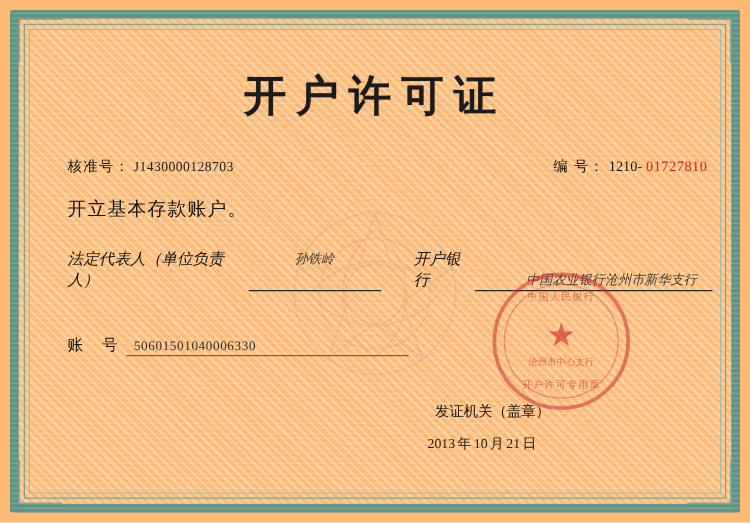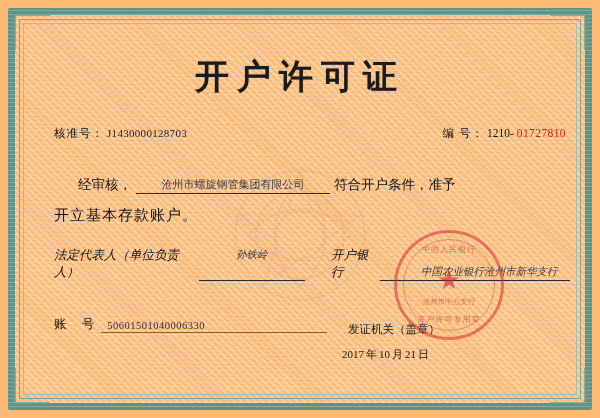--- a/index.html
+++ b/index.html
@@ -276,21 +276,21 @@
     align-items: baseline;
     gap: 2px;
   }
   .date-val { color: #1b1b1b; font-size: 11px; }
   .date-unit { font-size: 11px; }
 
   
   .seal {
     position: absolute;
     right: 66px;
-    bottom: 52px;
+    bottom: 64px;
     width: 104px;
     height: 104px;
     border-radius: 50%;
     border: 3px solid rgba(203,36,40,0.62);
     opacity: 0.82;
     pointer-events: none;
   }
   .seal-inner {
     position: absolute;
     left: 6px; top: 6px; right: 6px; bottom: 6px;
@@ -368,44 +368,39 @@
         <span class="lbl">核准号：</span>
         <span class="approval-num">J1430000128703</span>
       </div>
       <div class="approval-right">
         <span class="lbl">编 号：</span>
         <span class="num-black">1210-</span>
         <span class="num-red">01727810</span>
       </div>
     </div>
 
-    <div class="body-line1">
-      <span>经审核，</span>
-      <span class="fill-company">沧州市螺旋钢管集团有限公司</span>
-      <span>符合开户条件，准予</span>
-    </div>
 
     <div class="body-line2">开立基本存款账户。</div>
 
     <div class="row-rep">
       <span>法定代表人（单位负责人）</span>
       <span class="fill-rep">孙铁岭</span>
       <span class="rep-bank-label">开户银行</span>
       <span class="fill-bank">中国农业银行沧州市新华支行</span>
     </div>
 
     <div class="row-account">
       <span class="acc-label">账 号</span>
       <span class="fill-account">50601501040006330</span>
     </div>
 
     <div class="issuer">
       <div class="issuer-line">发证机关（盖章）</div>
       <div class="issuer-date">
-        <span class="date-val">2017</span>
+        <span class="date-val">2013</span>
         <span class="date-unit">年</span>
         <span class="date-val">10</span>
         <span class="date-unit">月</span>
         <span class="date-val">21</span>
         <span class="date-unit">日</span>
       </div>
     </div>
 
     <div class="seal">
       <div class="seal-inner"></div>

